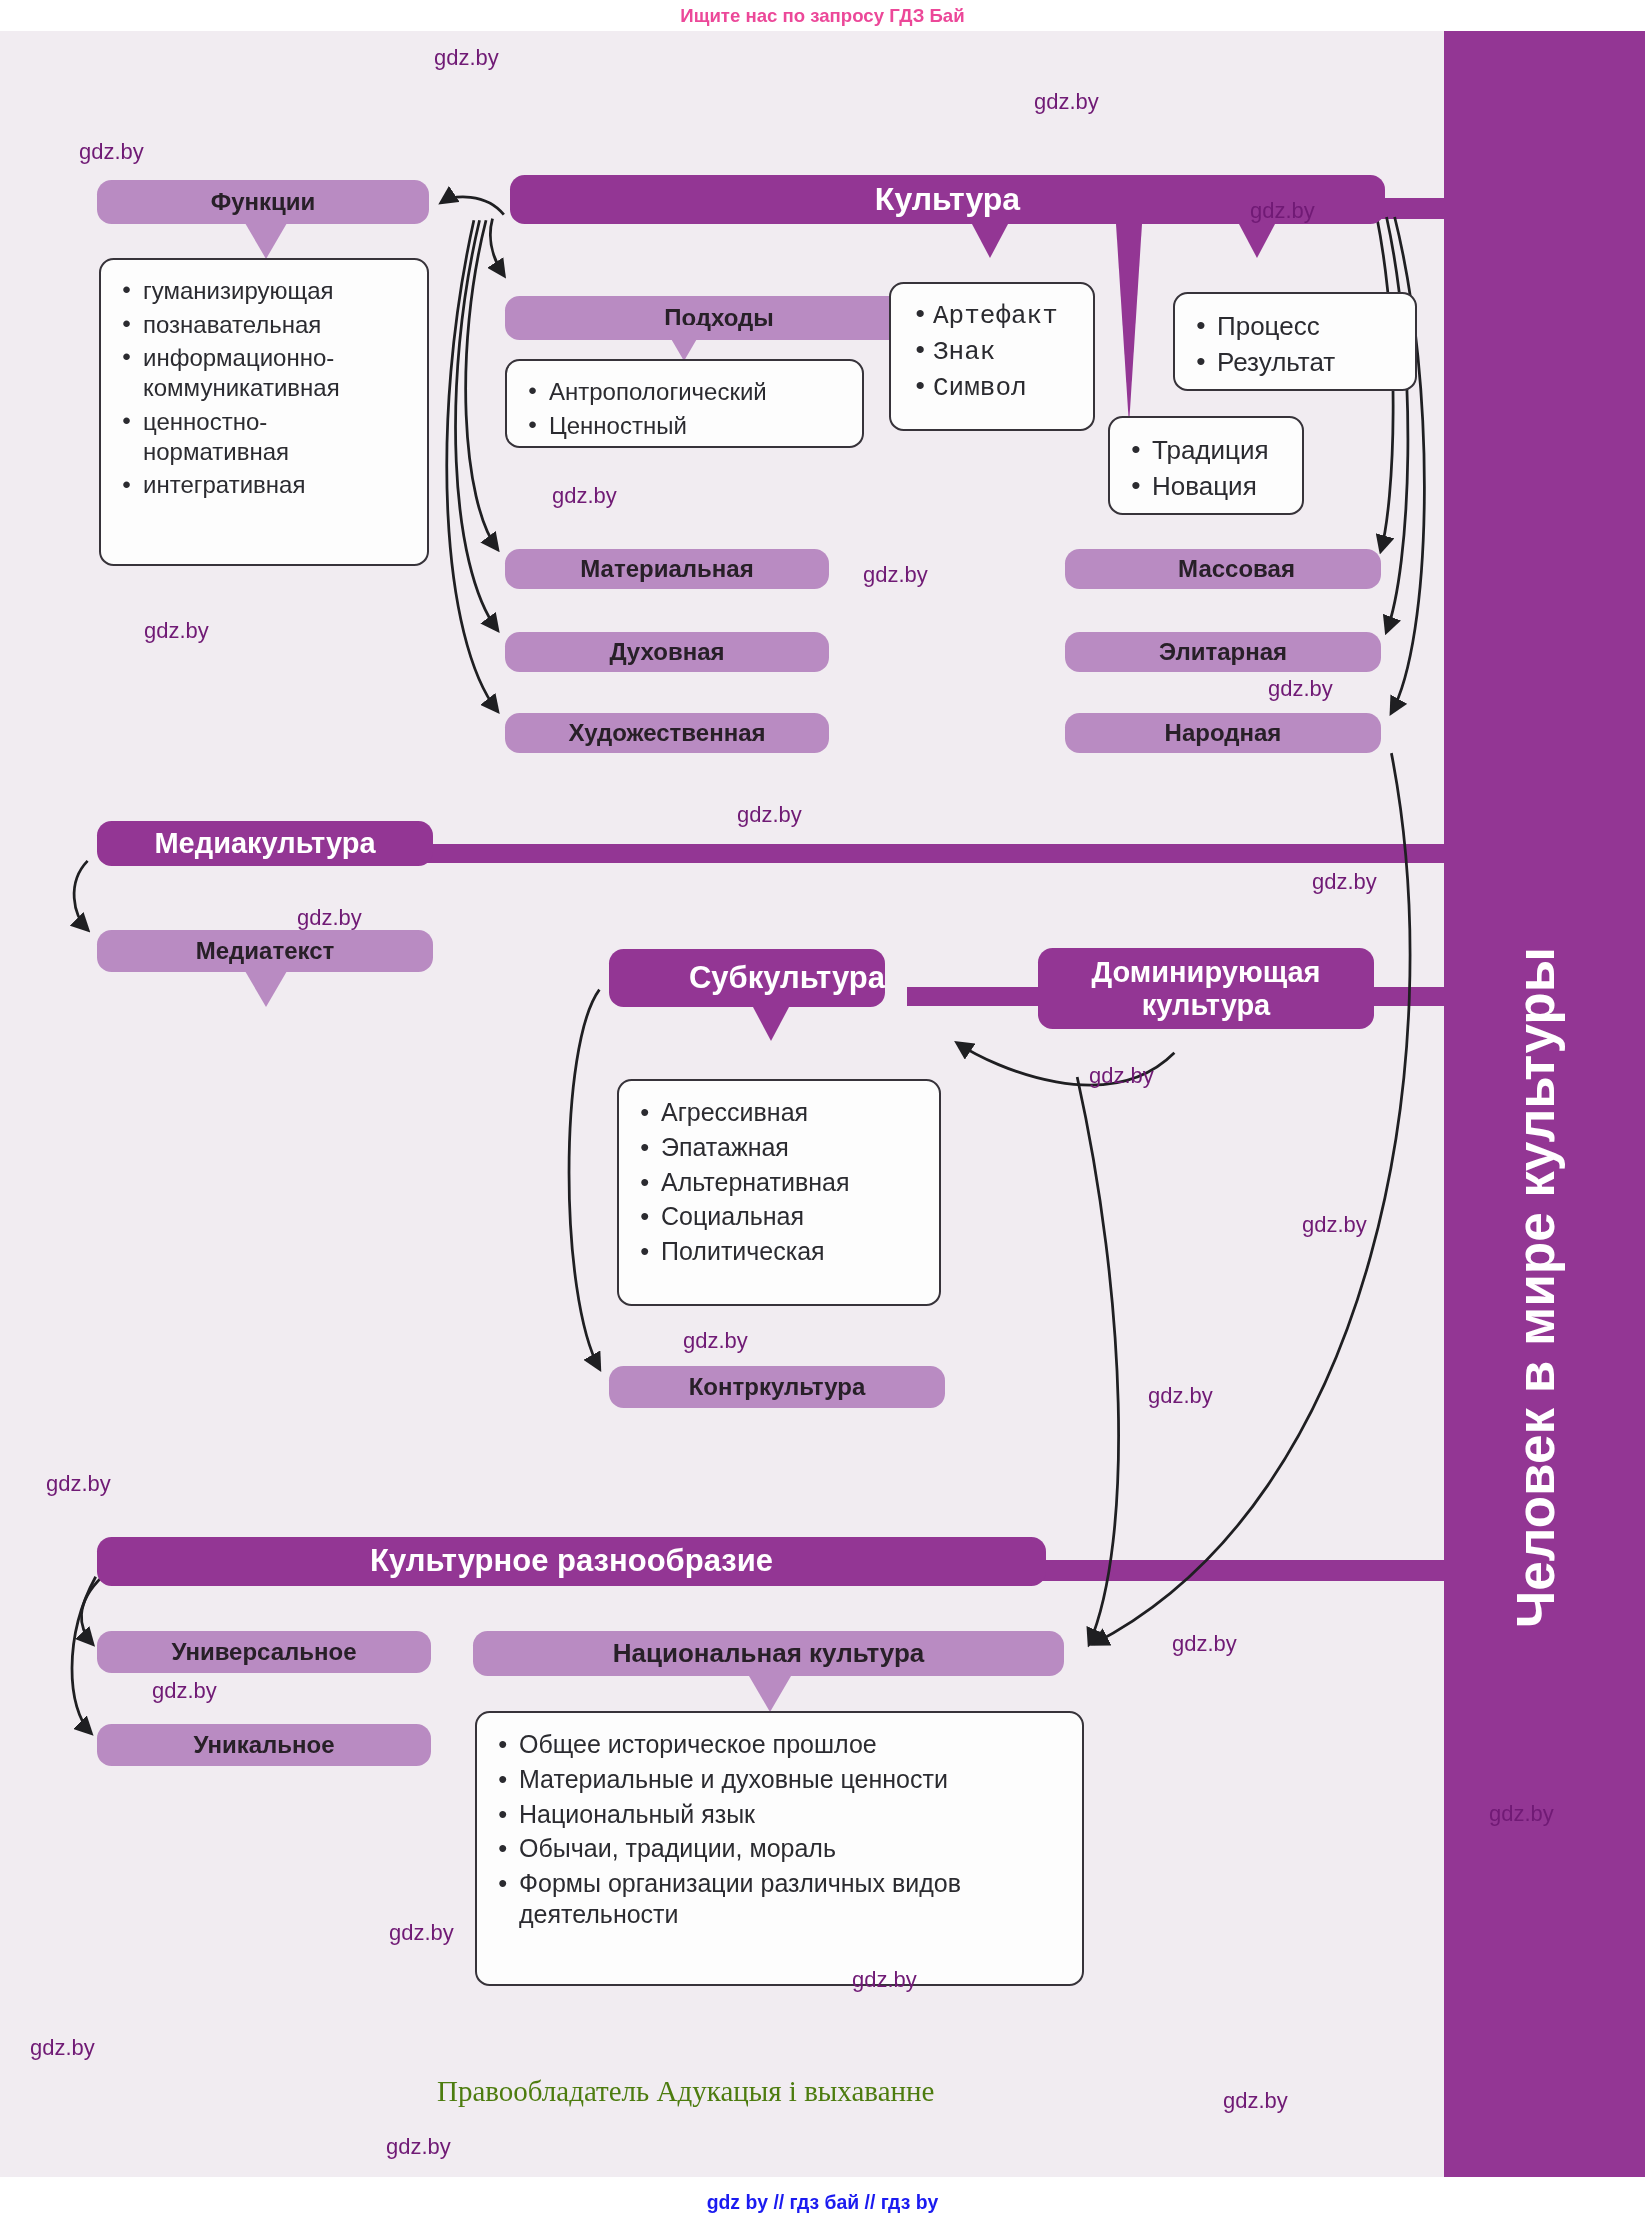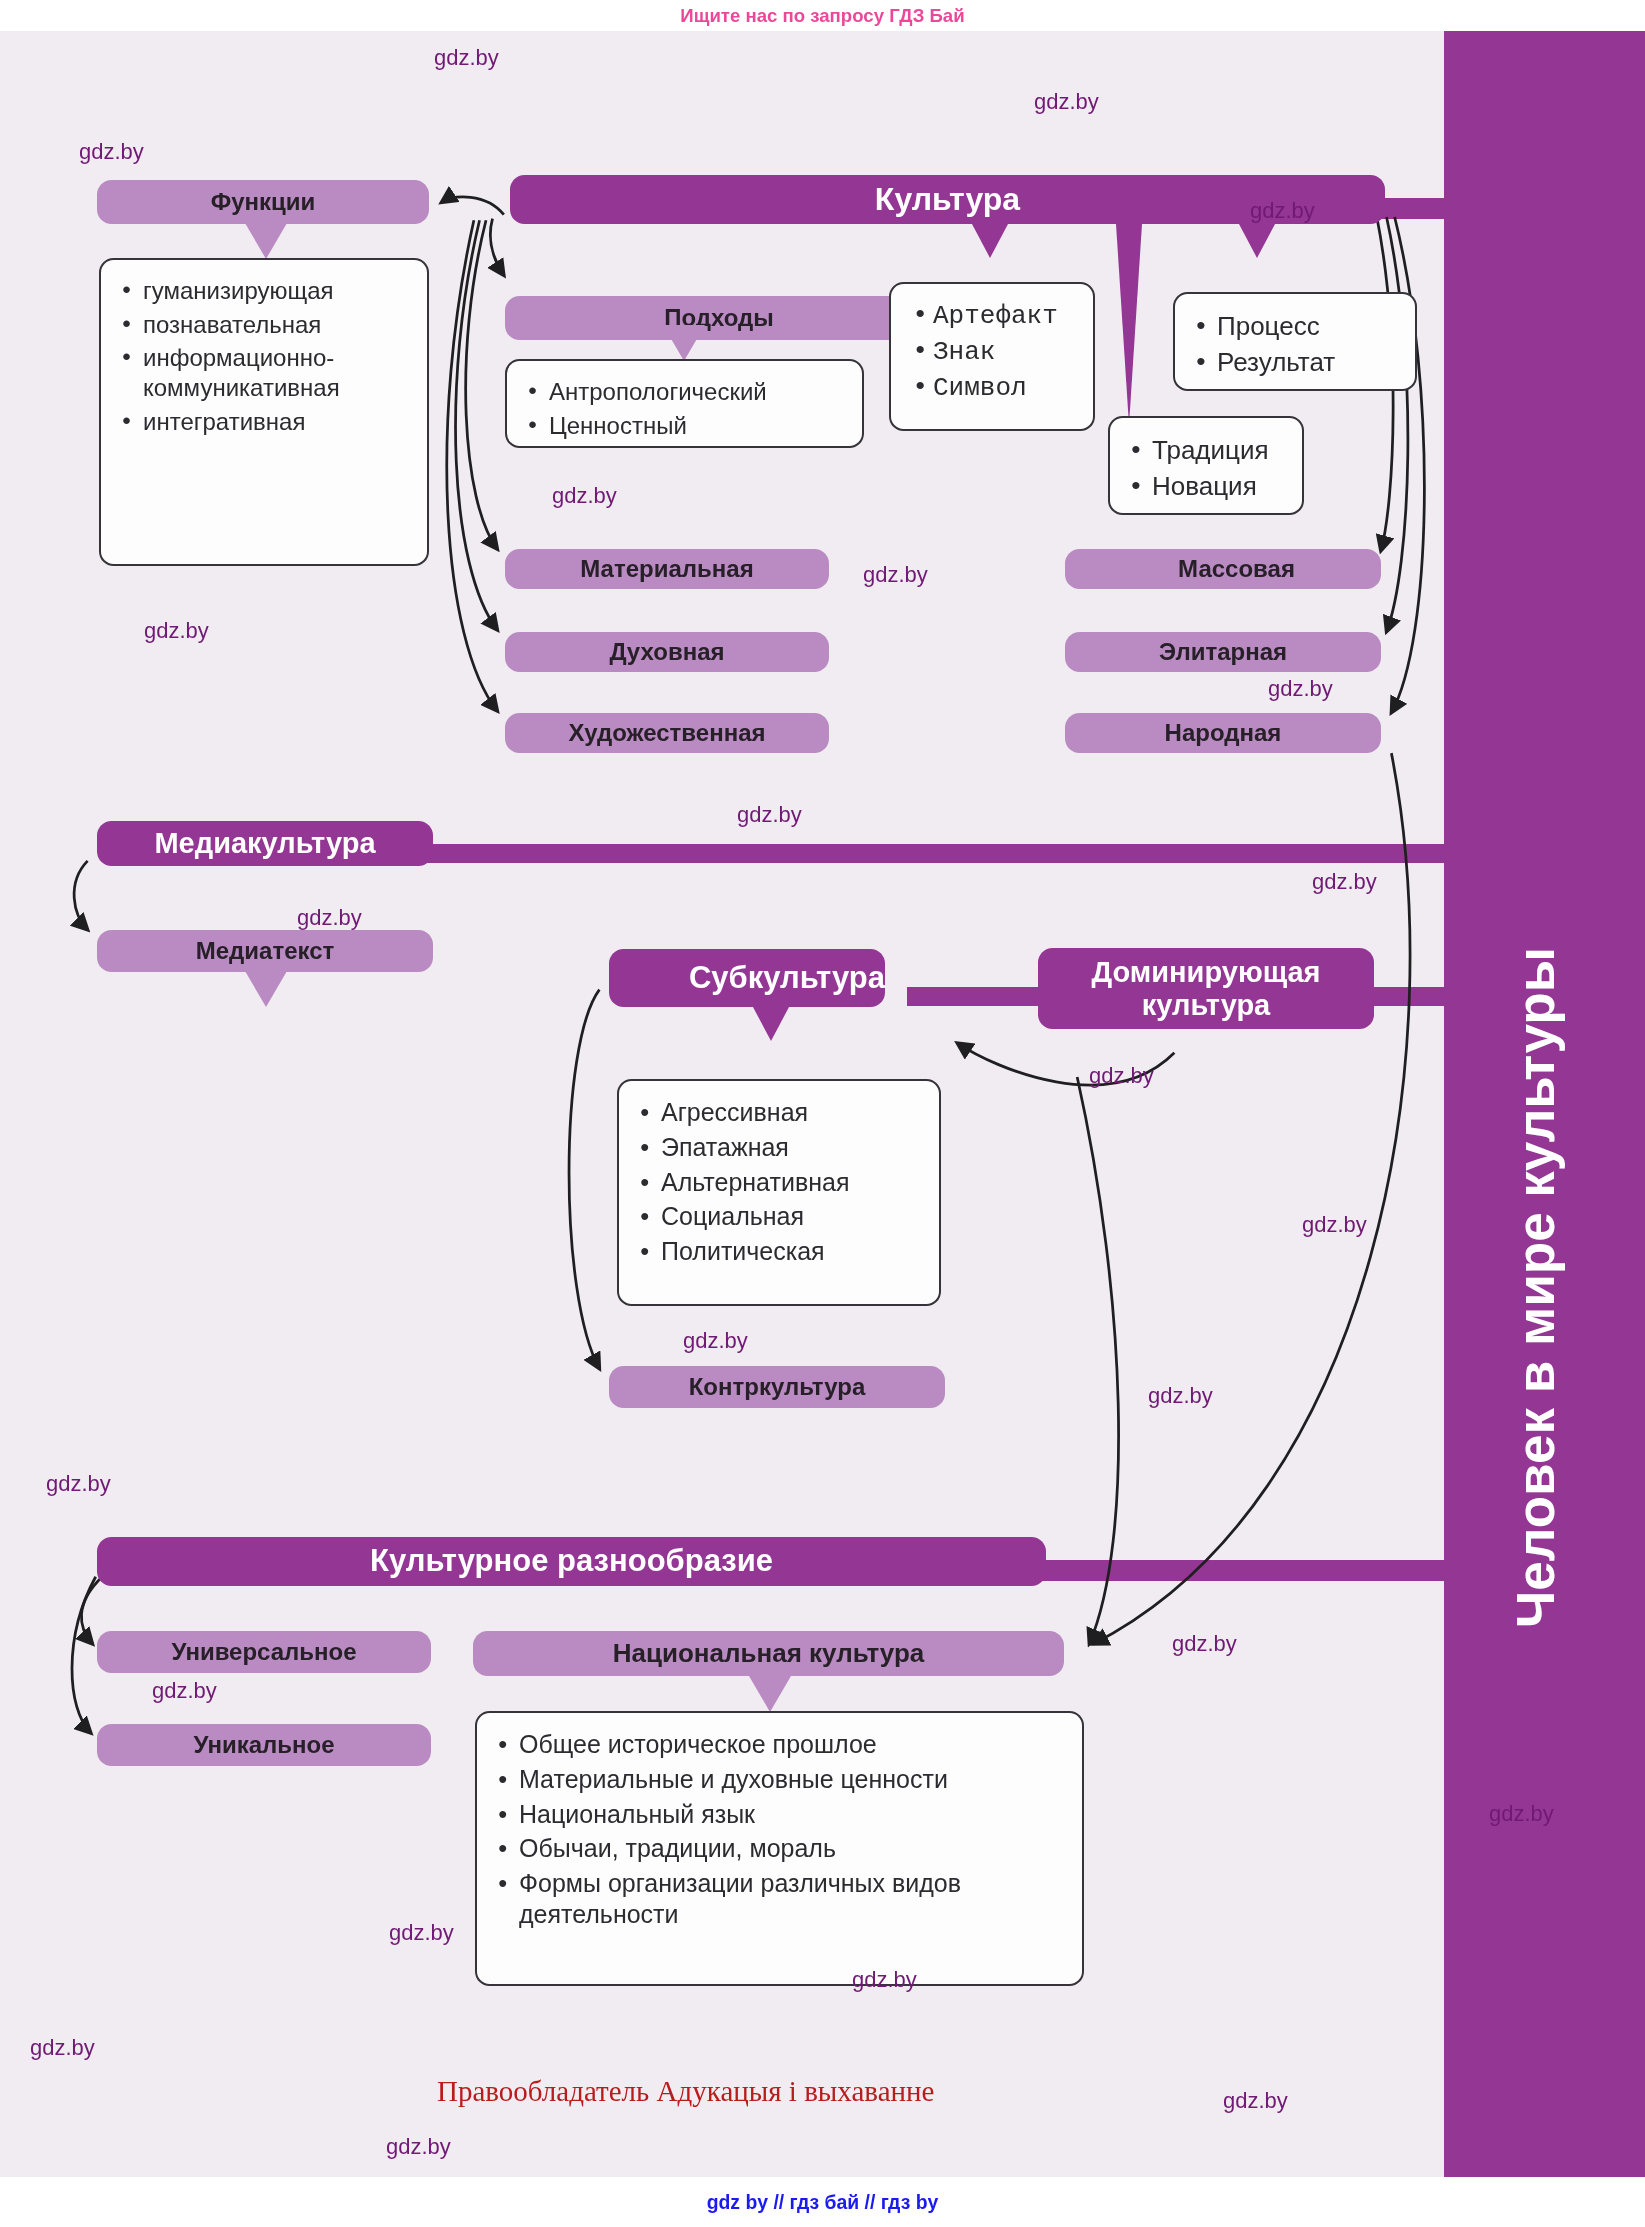--- a/index.html
+++ b/index.html
@@ -139,21 +139,21 @@
   
   .wm {
     position: absolute;
     color: #701a75;
     font-size: 22px;
     font-family: "Liberation Sans", sans-serif;
     white-space: nowrap;
   }
   .copyright {
     position: absolute;
-    color: #b91c1c;
+    color: #4d7c0f;
     font-size: 29px;
     white-space: nowrap;
     font-family: "Liberation Serif", serif;
   }
   svg.arrows {
     position: absolute;
     left: 0; top: 0;
     width: 1645px;
     height: 2227px;
     pointer-events: none;
@@ -220,20 +220,21 @@
 
   <div class="node light" style="left:97px; top:180px; width:332px; height:44px; font-size:24px;">
     <span>Функции</span>
   </div>
   <div class="caret light" style="left:245px; top:223px;"></div>
   <div class="listbox" style="left:99px; top:258px; width:330px; height:308px; font-size:24px;">
     <ul>
       <li>гуманизирующая</li>
       <li>познавательная</li>
       <li>информационно-коммуникативная</li>
+      <li>ценностно-нормативная</li>
       <li>интегративная</li>
     </ul>
   </div>
 
   <div class="node light" style="left:505px; top:296px; width:428px; height:44px; font-size:24px;">
     <span>Подходы</span>
   </div>
   <div class="caret light" style="left:663px; top:325px;"></div>
   <div class="listbox" style="left:505px; top:359px; width:359px; height:89px; font-size:24px;">
     <ul>

